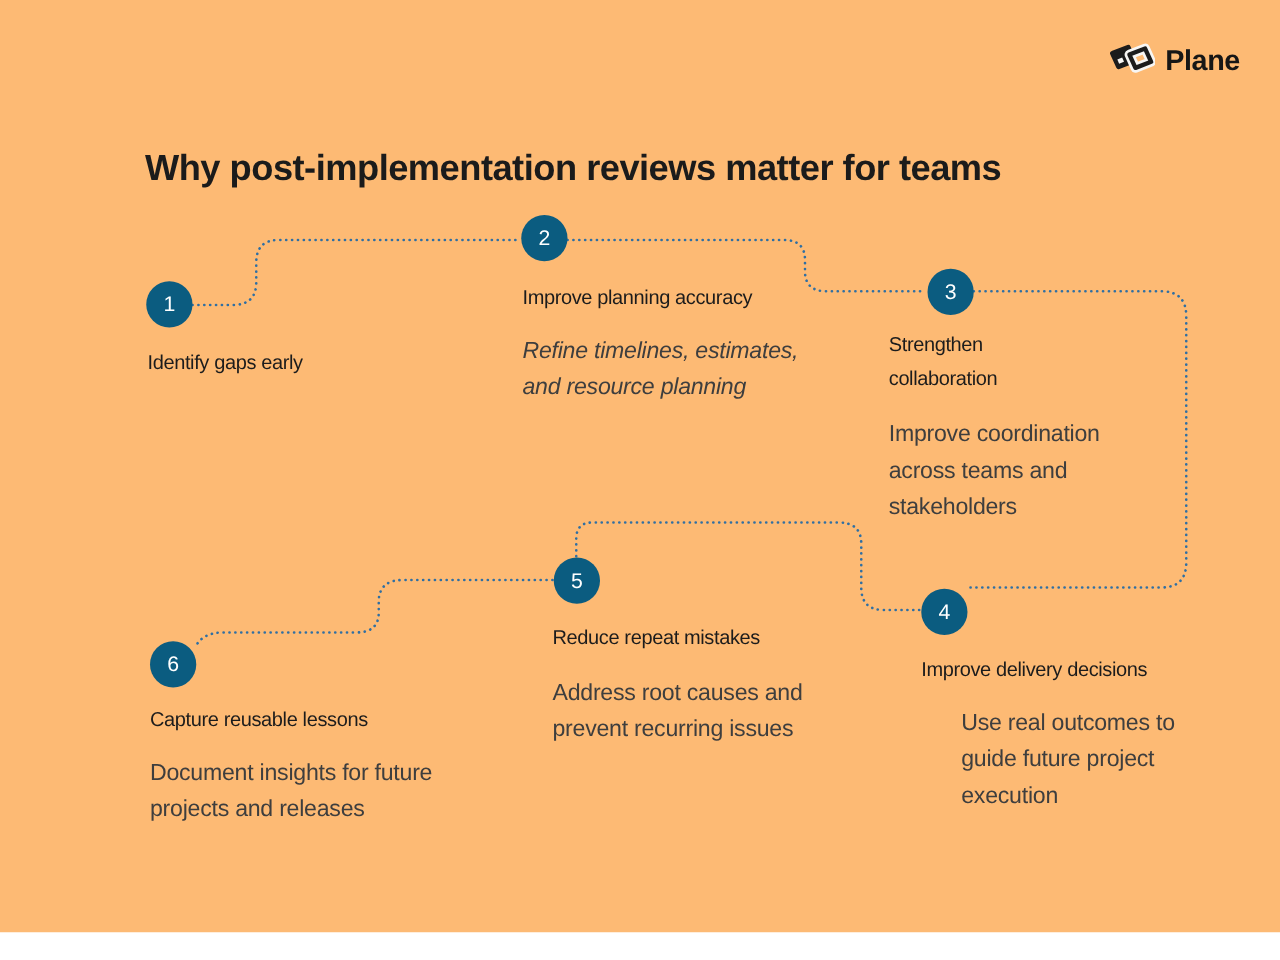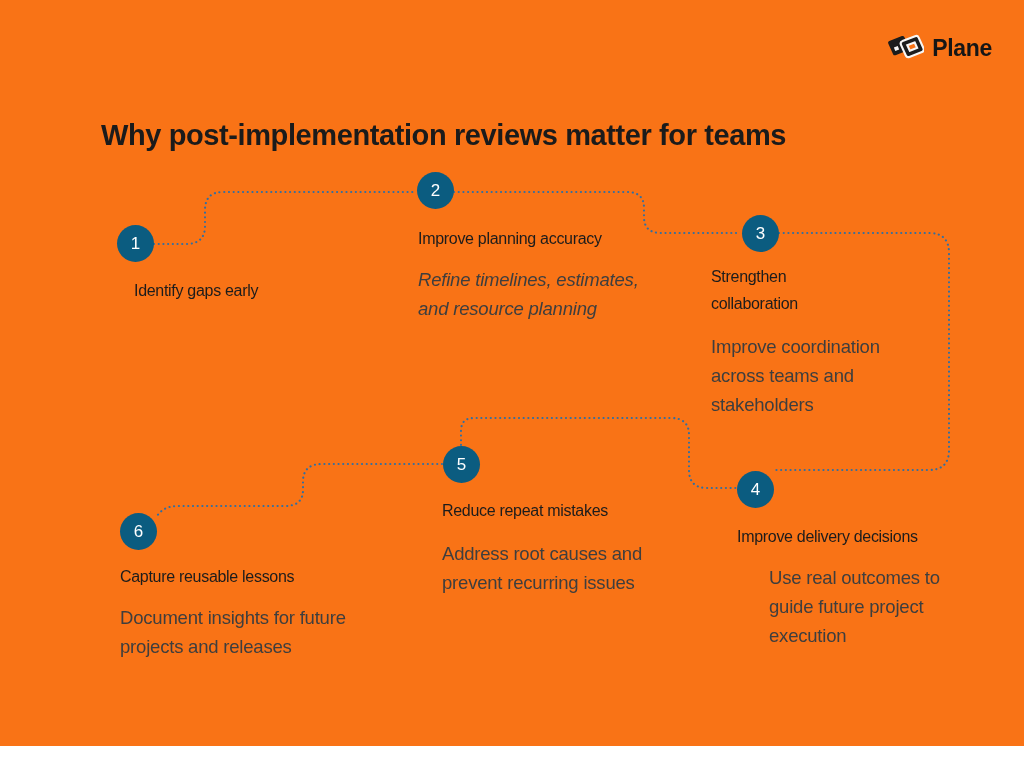--- a/index.html
+++ b/index.html
@@ -4,37 +4,37 @@
 <style>
   html,body{margin:0;padding:0;}
   body{
     font-family:"Liberation Sans", sans-serif;
     background:#ffffff;
     width:1024px;height:768px;
     position:relative;overflow:hidden;
   }
   .canvas{
     position:absolute;left:0;top:0;width:1024px;height:746px;
-    background:#f97316;
+    background:#fdba74;
   }
   .bottom-strip{
     position:absolute;left:0;top:746px;width:1024px;height:22px;
     background:#ffffff;
   }
   
   .logo{
     position:absolute;top:34px;right:32px;
     display:flex;align-items:center;gap:8px;
   }
   .logo-text{
     font-size:23px;font-weight:700;color:#161616;letter-spacing:-0.3px;
   }
   
   .title{
-    position:absolute;left:101px;top:100px;width:860px;
+    position:absolute;left:116px;top:100px;width:860px;
     font-size:29px;font-weight:700;color:#1b1b1b;letter-spacing:-0.4px;
   }
   
   .connectors{position:absolute;left:0;top:0;width:1024px;height:768px;}
   .connectors path{
     fill:none;stroke:#2f6fa3;stroke-width:2.1;
     stroke-dasharray:0.1 4.6;stroke-linecap:round;
   }
   
   .badge{
@@ -52,21 +52,21 @@
   
   .step{position:absolute;}
   .step h3{
     margin:0;font-size:16px;line-height:27px;font-weight:400;
     color:#1c1c1c;letter-spacing:-0.3px;
   }
   .step p{
     margin:13px 0 0 0;font-size:18.5px;line-height:29px;font-weight:400;
     color:#3e3e3e;letter-spacing:-0.2px;
   }
-  .s1{left:118px;top:277px;} .s1 h3{width:220px;margin-left:16px;} .s1 p{width:192px;}
+  .s1{left:118px;top:277px;} .s1 h3{width:220px;} .s1 p{width:192px;}
   .s2{left:418px;top:225px;} .s2 h3{width:198px;} .s2 p{width:252px;font-style:italic;}
   .s3{left:711px;top:263px;} .s3 h3{width:165px;} .s3 p{width:205px;margin-top:15px;}
   .s4{left:737px;top:523px;} .s4 h3{width:198px;} .s4 p{width:200px;margin-left:32px;}
   .s5{left:442px;top:497px;} .s5 h3{width:175px;} .s5 p{width:228px;margin-top:15px;}
   .s6{left:120px;top:563px;} .s6 h3{width:205px;} .s6 p{width:262px;}
 </style>
 </head>
 <body>
 
 <div class="canvas">

